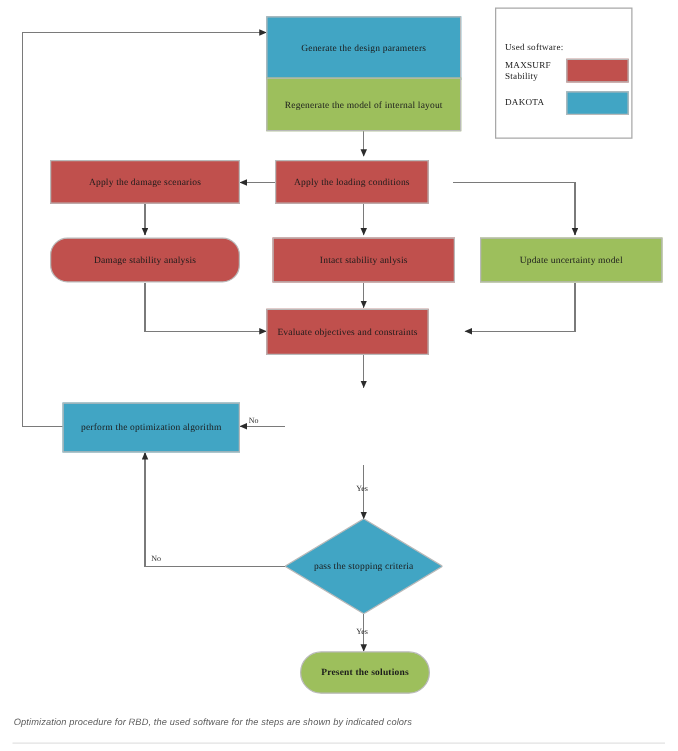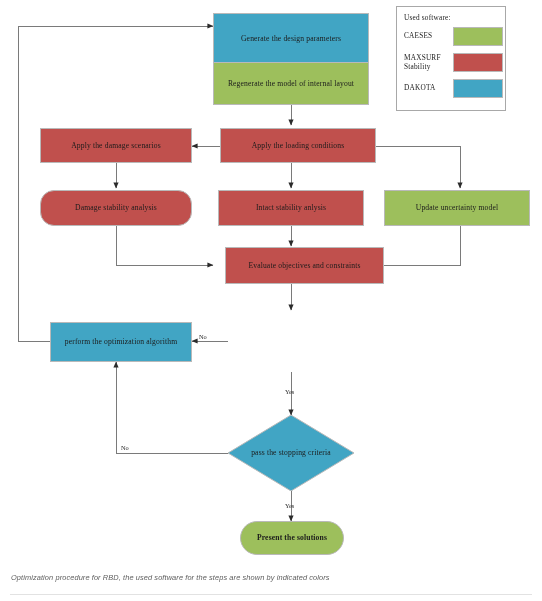--- a/index.html
+++ b/index.html
@@ -101,20 +101,21 @@
     background: #ffffff;
     box-sizing: border-box;
     z-index: 5;
     padding: 4px 0 0 0;
   }
   .legend-title {
     font-size: 7.3px;
     color: #1b1b1b;
     padding: 2px 0 0 7px;
     letter-spacing: 0.2px;
+    margin-top: 20px;
   }
   .legend-row {
     display: flex;
     align-items: center;
     height: 23px;
     margin-top: 3px;
   }
   .legend-text {
     width: 56px;
     font-size: 7.3px;
@@ -213,37 +214,37 @@
   </div>
 
   <div class="node green" style="left:213px; top:62px; width:156px; height:43px;">
     <span>Regenerate the model of internal layout</span>
   </div>
 
   <div class="node red" style="left:40px; top:128px; width:152px; height:35px;align-items:center;">
     <span>Apply the damage scenarios</span>
   </div>
 
-  <div class="node red" style="left:220px; top:128px; width:156px; height:35px;">
+  <div class="node red" style="left:220px; top:128px; width:123px; height:35px;">
     <span>Apply the loading conditions</span>
   </div>
 
   <div class="node red" style="left:40px; top:190px; width:152px; height:36px;border-radius:14px;">
     <span>Damage stability analysis</span>
   </div>
 
   <div class="node red" style="left:218px; top:190px; width:146px; height:36px;">
     <span>Intact stability anlysis</span>
   </div>
 
   <div class="node green" style="left:384px; top:190px; width:146px; height:36px;">
     <span>Update uncertainty model</span>
   </div>
 
-  <div class="node red" style="left:225px; top:247px; width:159px; height:37px;text-align:center;">
+  <div class="node red" style="left:213px; top:247px; width:130px; height:37px;text-align:center;">
     <span>Evaluate objectives and constraints</span>
   </div>
 
   <div class="node blue" style="left:50px; top:322px; width:142px; height:40px;">
     <span>perform the optimization algorithm</span>
   </div>
 
 
   <div class="diamond-wrap" style="left:228px; top:415px; width:126px; height:76px;">
     <svg class="diamond-shape" viewBox="0 0 126 76" preserveAspectRatio="none">
@@ -260,24 +261,20 @@
 
   <div class="edge-label" style="left:285px; top:388px;">Yes</div>
 
   <div class="edge-label" style="left:121px; top:444px;">No</div>
 
   <div class="edge-label" style="left:285px; top:502px;">Yes</div>
 
   <div id="legend">
     <div class="legend-title">Used software:</div>
 
-    <div class="legend-row">
-      <div class="legend-text">CAESES</div>
-      <div class="legend-swatch sw-green"></div>
-    </div>
 
     <div class="legend-row">
       <div class="legend-text">
         <div>MAXSURF</div>
         <div>Stability</div>
       </div>
       <div class="legend-swatch sw-red"></div>
     </div>
 
     <div class="legend-row">

